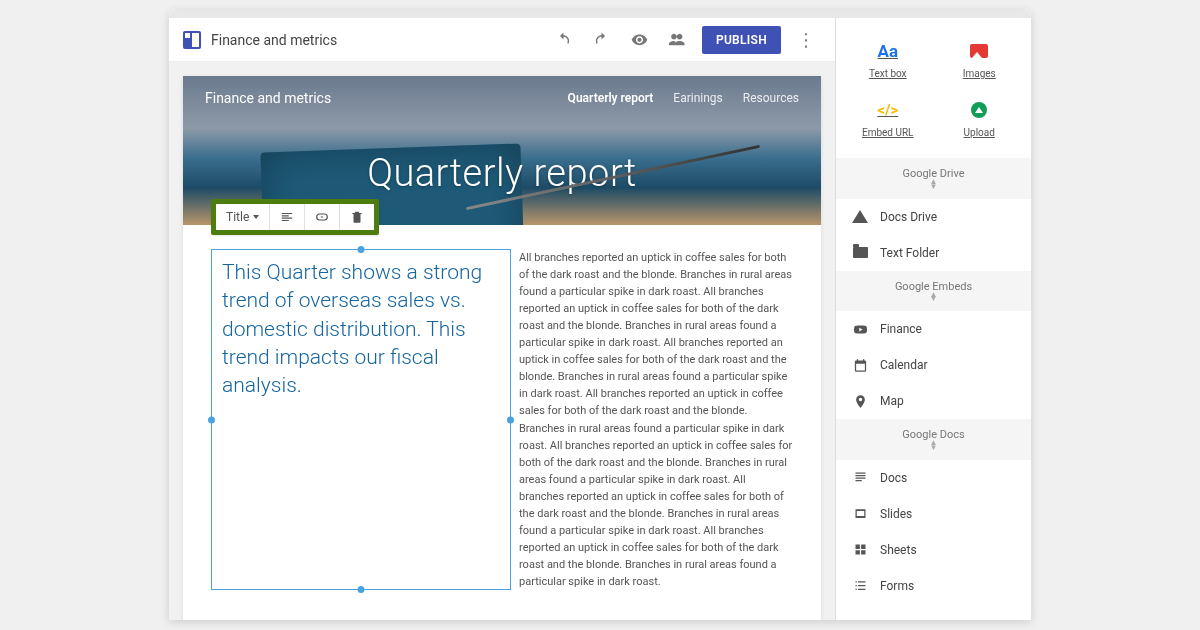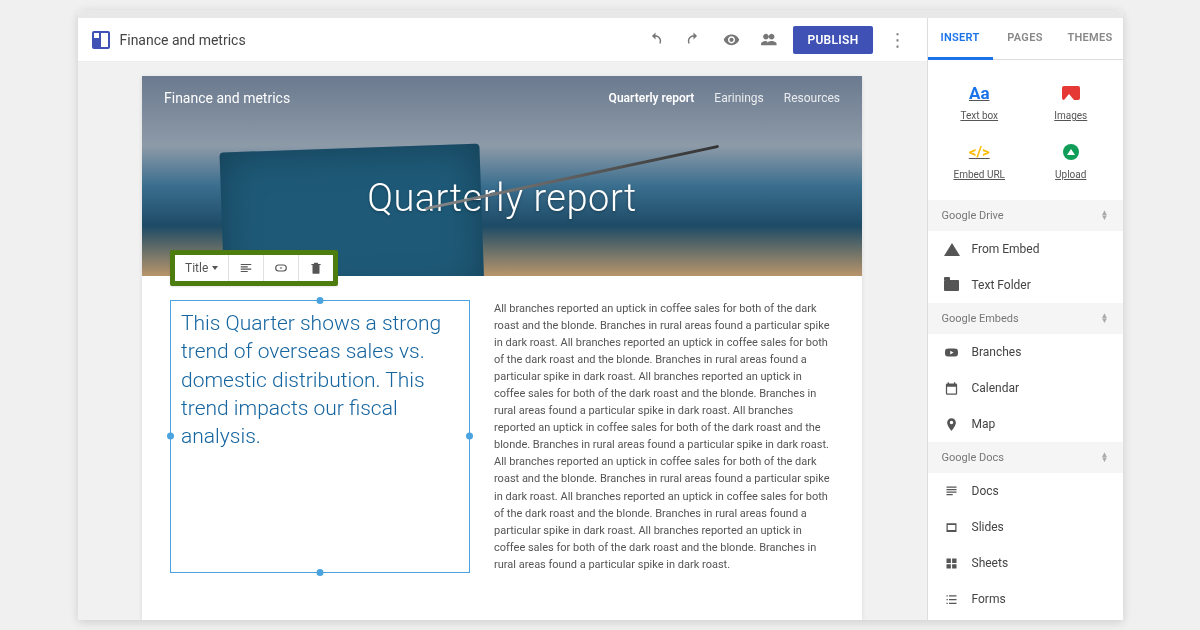--- a/index.html
+++ b/index.html
@@ -1,17 +1,17 @@
 <!DOCTYPE html>
 <html><head>
 <meta charset="utf-8">
 <style>
 * { margin: 0; padding: 0; box-sizing: border-box; font-family: -apple-system, BlinkMacSystemFont, "Segoe UI", Roboto, Arial, sans-serif; }
 body { background: #f0f0f0; padding: 10px; }
-.window { width: 1045px; height: 610px; margin: 0 auto; background: #fff; border-radius: 6px 6px 0 0; box-shadow: 0 2px 10px rgba(0,0,0,0.15); overflow: hidden; display: flex; flex-direction: column; }
+.window { width: 862px; height: 610px; margin: 0 auto; background: #fff; border-radius: 6px 6px 0 0; box-shadow: 0 2px 10px rgba(0,0,0,0.15); overflow: hidden; display: flex; flex-direction: column; }
 .window-titlebar { height: 8px; background: #e8e8e8; border-radius: 6px 6px 0 0; }
 .app { flex: 1; display: flex; overflow: hidden; }
 .main-col { flex: 1; display: flex; flex-direction: column; border-right: 1px solid #ddd; overflow: hidden; }
 .toolbar { height: 44px; display: flex; align-items: center; padding: 0 14px; gap: 10px; border-bottom: 1px solid #eee; }
 .app-icon { width: 18px; height: 18px; background: #3f51b5; border-radius: 2px; position: relative; }
 .app-icon::before { content:""; position:absolute; top:2px; left:2px; width:5px; height:5px; background:#fff; }
 .app-icon::after { content:""; position:absolute; top:2px; left:9px; width:7px; height:14px; background:#fff; }
 .doc-title { font-size: 14px; color: #444; }
 .toolbar-spacer { flex: 1; }
 .toolbar-icon { width: 28px; height: 28px; display:flex; align-items:center; justify-content:center; color:#777; font-size:15px; cursor:pointer; }
@@ -30,21 +30,21 @@
 .hero-nav-link { color:#fff; font-size:12px; font-weight:400; cursor:pointer; opacity:0.85; }
 .hero-nav-link.active { font-weight:600; opacity:1; }
 .hero-title-wrap { flex:1; display:flex; align-items:center; justify-content:center; }
 .hero-title { color:#fff; font-size:38px; font-weight:300; letter-spacing:0.5px; text-shadow:0 1px 3px rgba(0,0,0,0.3); }
 .content-area { padding: 0 28px 30px 28px; position:relative; }
 .floating-toolbar { position:absolute; top:-26px; left:28px; background:#fff; border:5px solid #4d7c0f; border-radius:2px; display:flex; align-items:center; box-shadow:0 1px 2px rgba(0,0,0,0.1); z-index:2; }
 .ft-item { padding:6px 10px; display:flex; align-items:center; gap:4px; color:#555; font-size:12px; cursor:pointer; border-right:1px solid #e0e0e0; }
 .ft-item:last-child { border-right:none; }
 .ft-item svg { width:14px; height:14px; fill:#555; }
 .caret-down { width:0; height:0; border-left:3px solid transparent; border-right:3px solid transparent; border-top:4px solid #555; }
-.content-cols { display:flex; gap:24px; padding-top:24px; }
+.content-cols { display:flex; gap:8px; padding-top:24px; }
 .text-editing { flex:0 0 300px; border:1px solid #4aa3df; position:relative; padding:8px 10px; color:#1565a0; font-size:21px; font-weight:300; line-height:1.35; cursor:text; }
 .handle { position:absolute; width:7px; height:7px; background:#4aa3df; border-radius:50%; }
 .handle.tc { top:-4px; left:50%; transform:translateX(-50%); }
 .handle.bc { bottom:-4px; left:50%; transform:translateX(-50%); }
 .handle.ml { left:-4px; top:50%; transform:translateY(-50%); }
 .handle.mr { right:-4px; top:50%; transform:translateY(-50%); }
 .body-text { flex:1; color:#555; font-size:11px; line-height:1.55; }
 
 .sidepanel { width: 195px; background:#fff; display:flex; flex-direction:column; font-size:12px; color:#555; overflow-y:auto; }
 .tabs { display:flex; border-bottom:1px solid #ddd; }
@@ -53,21 +53,21 @@
 .insert-grid { display:flex; flex-wrap:wrap; padding:14px 6px 8px 6px;text-decoration:underline; }
 .insert-tile { width:50%; display:flex; flex-direction:column; align-items:center; gap:6px; padding:8px 0 12px 0; cursor:pointer; }
 .insert-tile .tile-icon { height:22px; display:flex; align-items:center; justify-content:center; }
 .tile-label { font-size:10px; color:#555; }
 .tile-aa { color:#1a73e8; font-weight:700; font-size:17px; }
 .tile-images { width:18px; height:14px; background:#e53935; border-radius:2px; position:relative; }
 .tile-images::after { content:""; position:absolute; bottom:0; left:2px; border-left:5px solid transparent; border-right:5px solid transparent; border-bottom:6px solid #fff; }
 .tile-embed { color:#fbbc04; font-weight:700; font-size:15px; }
 .tile-upload { width:16px; height:16px; background:#0f9d58; border-radius:50%; display:flex; align-items:center; justify-content:center; }
 .tile-upload::before { content:""; width:0; height:0; border-left:4px solid transparent; border-right:4px solid transparent; border-bottom:6px solid #fff; }
-.section-header { background:#f5f5f5; padding:9px 14px; font-size:11px; color:#777; display:flex; align-items:center; justify-content:space-between; }
+.section-header { background:#f5f5f5; padding:9px 14px; font-size:11px; color:#777; display:flex; align-items:center; justify-content:space-between;flex-direction:column; }
 .chev-pair { font-size:8px; color:#aaa; line-height:0.6; display:flex; flex-direction:column; }
 .side-item { display:flex; align-items:center; gap:12px; padding:10px 16px; cursor:pointer; }
 .side-icon { width:16px; height:16px; display:flex; align-items:center; justify-content:center; color:#555; }
 .side-icon svg { width:15px; height:15px; fill:#555; }
 .side-label { font-size:12px; color:#444; }
 .drive-tri { width:0; height:0; border-left:8px solid transparent; border-right:8px solid transparent; border-bottom:13px solid #555; position:relative; }
 .folder-shape { width:15px; height:11px; background:#555; border-radius:1px; position:relative; }
 .folder-shape::before{content:"";position:absolute;top:-3px;left:0;width:6px;height:3px;background:#555;border-radius:1px 1px 0 0;}
 </style>
 </head>
@@ -155,25 +155,20 @@
                 <span>This Quarter shows a strong trend of overseas sales vs. domestic distribution.  This trend impacts our fiscal analysis.</span>
               </div>
               <div class="body-text">All branches reported an uptick in coffee sales for both of the dark roast and the blonde.  Branches in rural areas found a particular spike in dark roast.  All branches reported an uptick in coffee sales for both of the dark roast and the blonde.  Branches in rural areas found a particular spike in dark roast.  All branches reported an uptick in coffee sales for both of the dark roast and the blonde.  Branches in rural areas found a particular spike in dark roast.  All branches reported an uptick in coffee sales for both of the dark roast and the blonde.  Branches in rural areas found a particular spike in dark roast.  All branches reported an uptick in coffee sales for both of the dark roast and the blonde.  Branches in rural areas found a particular spike in dark roast.  All branches reported an uptick in coffee sales for both of the dark roast and the blonde.  Branches in rural areas found a particular spike in dark roast.  All branches reported an uptick in coffee sales for both of the dark roast and the blonde.  Branches in rural areas found a particular spike in dark roast.</div>
             </div>
           </div>
         </div>
       </div>
     </div>
 
     <div class="sidepanel">
-      <div class="tabs">
-        <div class="tab active">INSERT</div>
-        <div class="tab">PAGES</div>
-        <div class="tab">THEMES</div>
-      </div>
 
       <div class="insert-grid">
         <div class="insert-tile">
           <div class="tile-icon">
               <span class="tile-aa">Aa</span>
             </div>
           <div class="tile-label">Text box</div>
         </div>
         <div class="insert-tile">
           <div class="tile-icon">
@@ -199,21 +194,21 @@
         <span>Google Drive</span>
         <span class="chev-pair">
             <span>▲</span>
             <span>▼</span>
           </span>
       </div>
       <div class="side-item">
         <div class="side-icon">
             <div class="drive-tri"></div>
           </div>
-        <div class="side-label">From Embed</div>
+        <div class="side-label">Docs Drive</div>
       </div>
       <div class="side-item">
         <div class="side-icon">
             <div class="folder-shape"></div>
           </div>
         <div class="side-label">Text Folder</div>
       </div>
 
       <div class="section-header">
         <span>Google Embeds</span>
@@ -221,21 +216,21 @@
             <span>▲</span>
             <span>▼</span>
           </span>
       </div>
       <div class="side-item">
         <div class="side-icon">
             <svg viewBox="0 0 24 24">
               <path d="M22 8.2a3 3 0 00-2.1-2.1C18 5.5 12 5.5 12 5.5s-6 0-7.9.6A3 3 0 002 8.2 31 31 0 001.5 12 31 31 0 002 15.8a3 3 0 002.1 2.1c1.9.6 7.9.6 7.9.6s6 0 7.9-.6A3 3 0 0022 15.8 31 31 0 0022.5 12 31 31 0 0022 8.2zM10 15V9l5.2 3L10 15z"></path>
             </svg>
           </div>
-        <div class="side-label">Branches</div>
+        <div class="side-label">Finance</div>
       </div>
       <div class="side-item">
         <div class="side-icon">
             <svg viewBox="0 0 24 24">
               <path d="M19 4h-1V2h-2v2H8V2H6v2H5a2 2 0 00-2 2v14a2 2 0 002 2h14a2 2 0 002-2V6a2 2 0 00-2-2zm0 16H5V9h14v11z"></path>
             </svg>
           </div>
         <div class="side-label">Calendar</div>
       </div>
       <div class="side-item">

